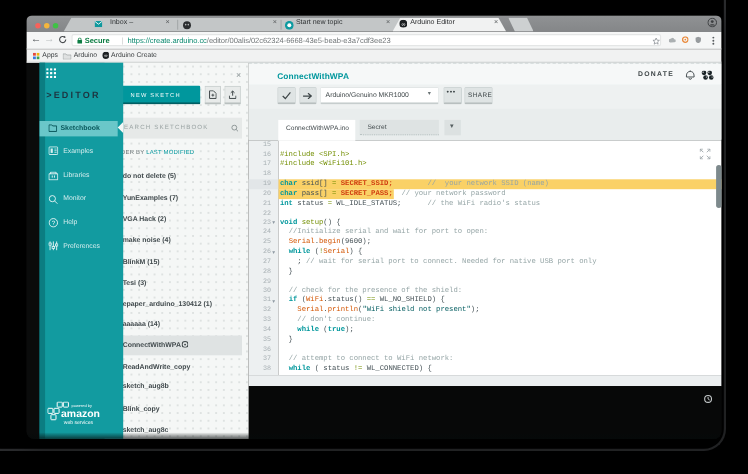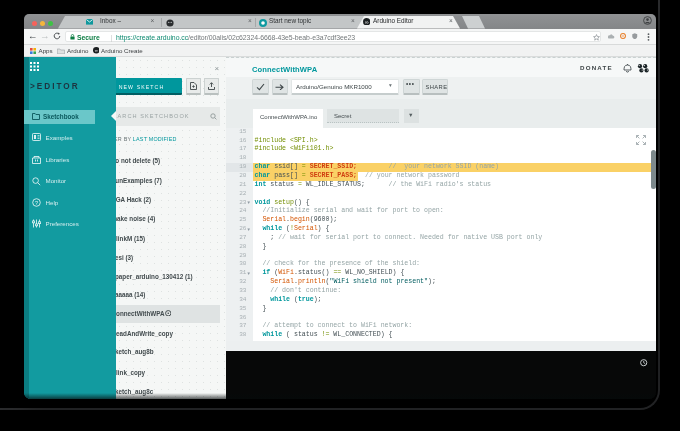--- a/index.html
+++ b/index.html
@@ -25,21 +25,21 @@
     border-bottom:1px solid #d8dada; }
   #urlbox { position:absolute; left:41px; top:2.5px; width:536px; height:11px; background:#fff;
     border-radius:2px; border:1px solid #e4e6e6; }
   
   #bkm { position:absolute; left:0; top:31px; width:632px; height:12.5px; background:#f1f2f2;
     border-bottom:1px solid #dadcdc; }
   .bktxt { position:absolute; top:2.6px; font-size:6.2px; color:#3a3e40; white-space:nowrap; }
   
   #page { position:absolute; left:0; top:43.5px; width:632px; height:342px; }
   
-  #sidebar { position:absolute; left:0; top:0; width:92px; height:342px; background:#129ba0; }
+  #sidebar { position:absolute; left:12px; top:0; width:76px; height:342px; background:#129ba0; }
   #sidebar .edge { position:absolute; left:0; top:0; width:4.5px; height:342px; background:#0b7d82; }
   .navrow { position:absolute; left:4.5px; width:66px; height:14px; color:rgba(255,255,255,0.82);
     font-size:6.2px; line-height:14px; white-space:nowrap; }
   .navrow svg { position:absolute; left:3.5px; top:2.8px; }
   .navrow .lbl { position:absolute; left:17px; }
   
   #panel { position:absolute; left:70.5px; top:0; width:131.5px; height:342px; background:#f5f7f6;
     background-image:radial-gradient(circle, #dee2e1 0.7px, rgba(0,0,0,0) 0.8px);
     background-size:7px 7px; }
   .pitem { position:absolute; left:0; width:131.5px; height:12px; font-size:6.3px; font-weight:bold;
@@ -392,15 +392,29 @@
       <div class="navrow" style="top:159.7px;">
           <svg width="9" height="9" viewBox="0 0 9 9">
             <path d="M1.5 0.5 v8 M4.5 0.5 v8 M7.5 0.5 v8" stroke="rgba(255,255,255,0.85)" stroke-width="0.9"></path>
             <rect x="0.4" y="2" width="2.2" height="1.8" fill="#129ba0" stroke="rgba(255,255,255,0.85)" stroke-width="0.8"></rect>
             <rect x="3.4" y="5" width="2.2" height="1.8" fill="#129ba0" stroke="rgba(255,255,255,0.85)" stroke-width="0.8"></rect>
             <rect x="6.4" y="2.8" width="2.2" height="1.8" fill="#129ba0" stroke="rgba(255,255,255,0.85)" stroke-width="0.8"></rect>
           </svg>
           <span class="lbl">Preferences</span>
         </div>
 
+      <div class="abs" style="left:7px; top:308px; width:58px; height:24px;">
+        <svg width="58" height="24" viewBox="0 0 58 24">
+          <g fill="#fff">
+            <rect x="9" y="0.5" width="4.6" height="4.6" rx="0.6" fill="none" stroke="#fff" stroke-width="0.9"></rect>
+            <rect x="14.6" y="0.5" width="4.6" height="4.6" rx="0.6" fill="none" stroke="#fff" stroke-width="0.9"></rect>
+            <rect x="0.5" y="6.2" width="4.6" height="4.6" rx="0.6" fill="none" stroke="#fff" stroke-width="0.9"></rect>
+            <rect x="6.1" y="6.2" width="4.6" height="4.6" rx="0.6" fill="none" stroke="#fff" stroke-width="0.9"></rect>
+            <rect x="3.3" y="12" width="4.6" height="4.6" rx="0.6" fill="none" stroke="#fff" stroke-width="0.9"></rect>
+            <text x="22" y="4.6" font-size="3.6" font-family="Liberation Sans">powered by</text>
+            <text x="12.5" y="14.5" font-size="9.5" font-weight="bold" font-family="Liberation Sans">amazon</text>
+            <text x="15" y="20.5" font-size="4.6" font-family="Liberation Sans">web services</text>
+          </g>
+        </svg>
+      </div>
     </div>
   </div>
 </div>
 
 </body></html>

